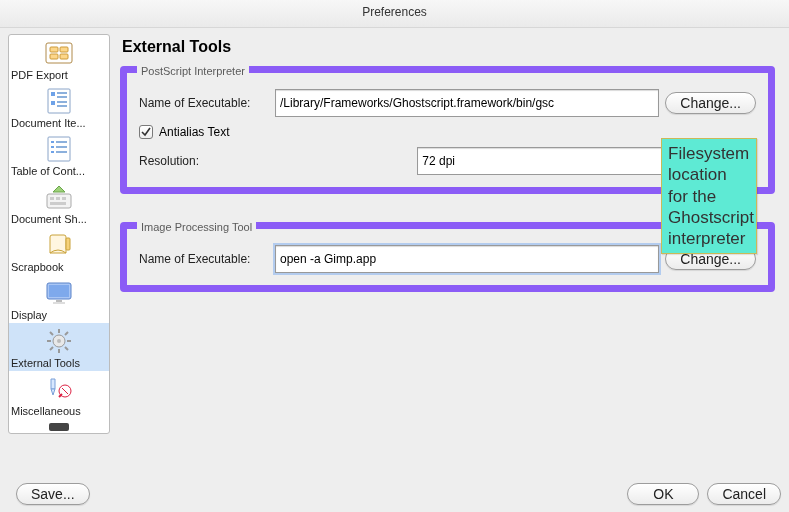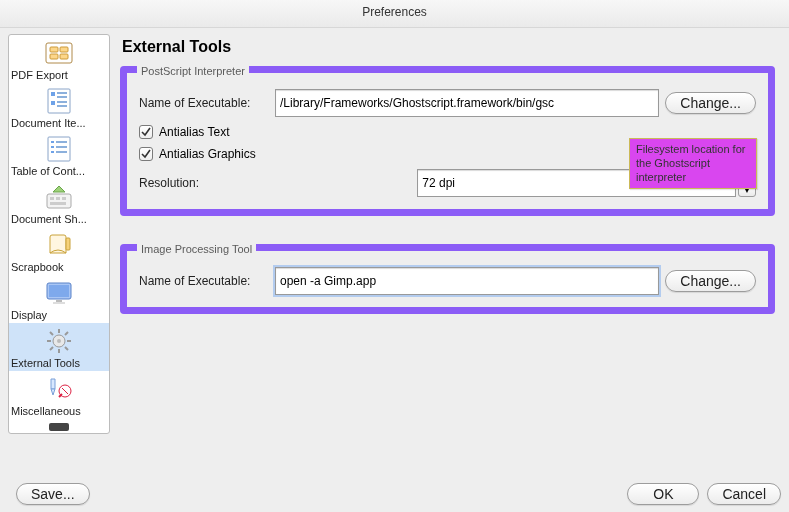--- a/index.html
+++ b/index.html
@@ -166,25 +166,25 @@
     padding: 0;
     font-size: 7px;
     line-height: 7px;
     cursor: default;
   }
   .spin-btns button + button { margin-top: 1px; }
   .tooltip {
     position: absolute;
     top: 104px;
     right: 24px;
-    width: 128px;
-    background: #d946ef;
+    width: 96px;
+    background: #5eead4;
     border: 1px solid #cbb957;
     padding: 4px 6px;
-    font-size: 11px;
+    font-size: 17px;
     color: #333;
     line-height: 1.25;
     box-shadow: 1px 1px 1px rgba(0,0,0,.1);
   }
   .footer {
     position: absolute;
     left: 0; right: 0; bottom: 0;
     height: 36px;
     padding: 6px 8px;
     display: flex;
@@ -346,30 +346,20 @@
           <label class="checkbox">
             <span class="chk">
               <svg viewBox="0 0 10 10">
                   <path d="M1 5 L4 8 L9 1" stroke="#333" stroke-width="1.6" fill="none"></path>
                 </svg>
             </span>
             <span>Antialias Text</span>
           </label>
         </div>
 
-        <div class="row">
-          <label class="checkbox">
-            <span class="chk">
-              <svg viewBox="0 0 10 10">
-                  <path d="M1 5 L4 8 L9 1" stroke="#333" stroke-width="1.6" fill="none"></path>
-                </svg>
-            </span>
-            <span>Antialias Graphics</span>
-          </label>
-        </div>
 
         <div class="row" style="margin-bottom:0;">
           <div class="row-label short">Resolution:</div>
           <div style="flex:0.55"></div>
           <div class="spinner">
             <input type="text" class="nofocus" value="72 dpi" style="">
             <div class="spin-btns">
               <button>▲</button>
               <button>▼</button>
             </div>

